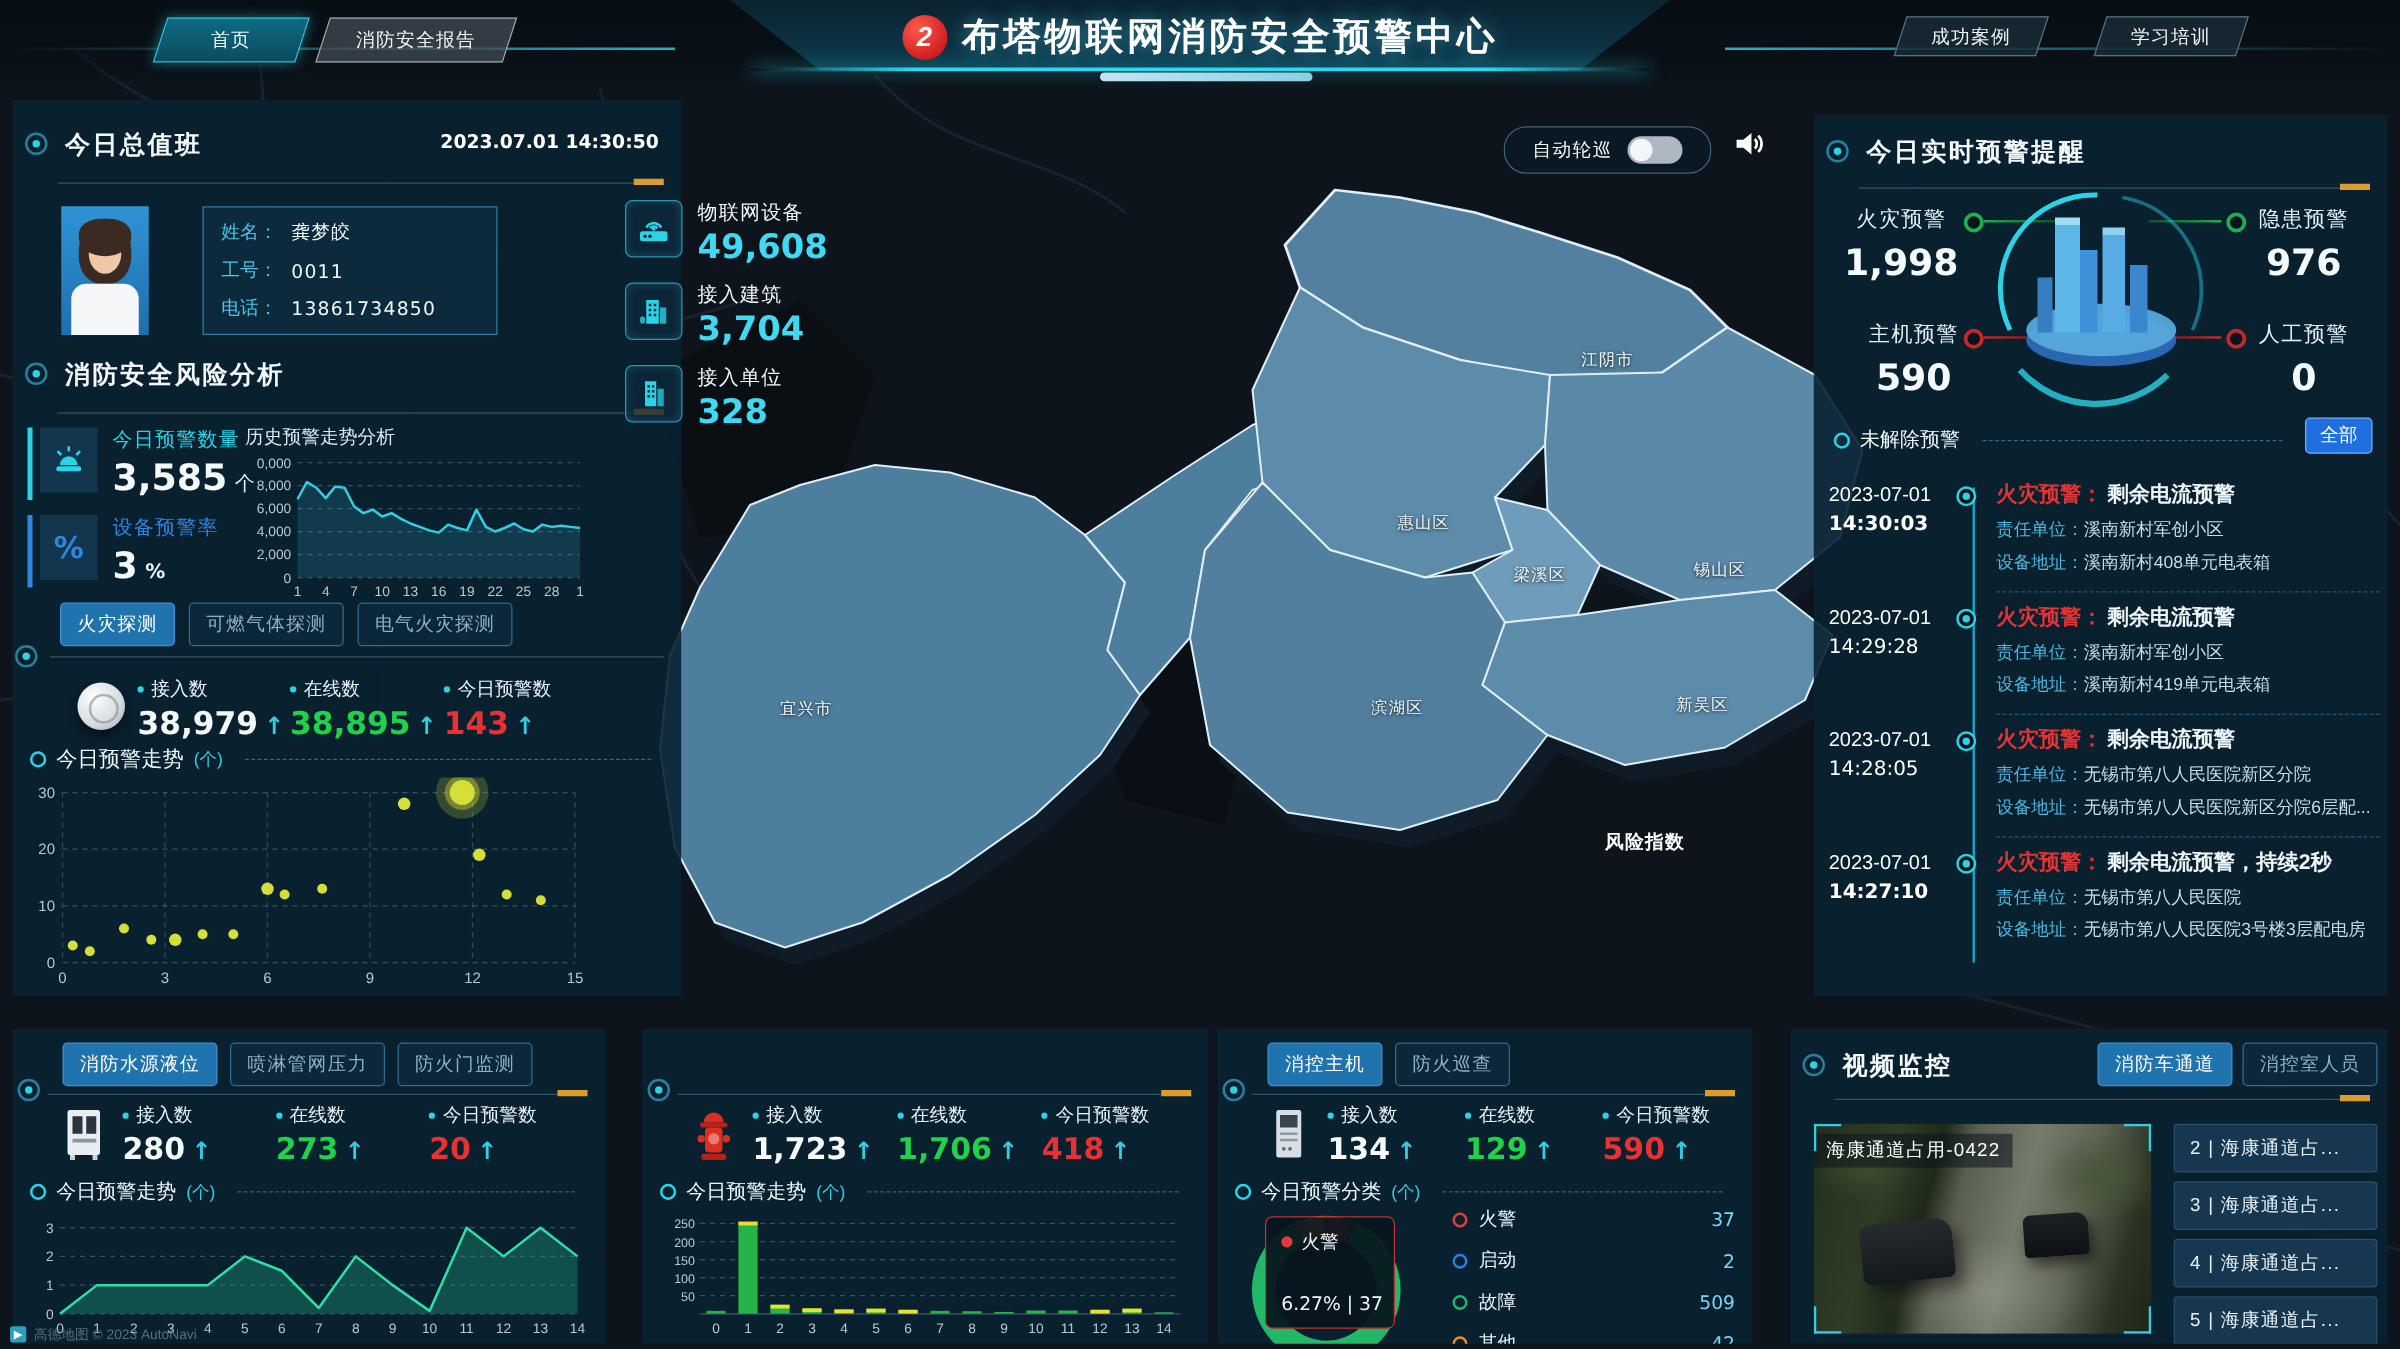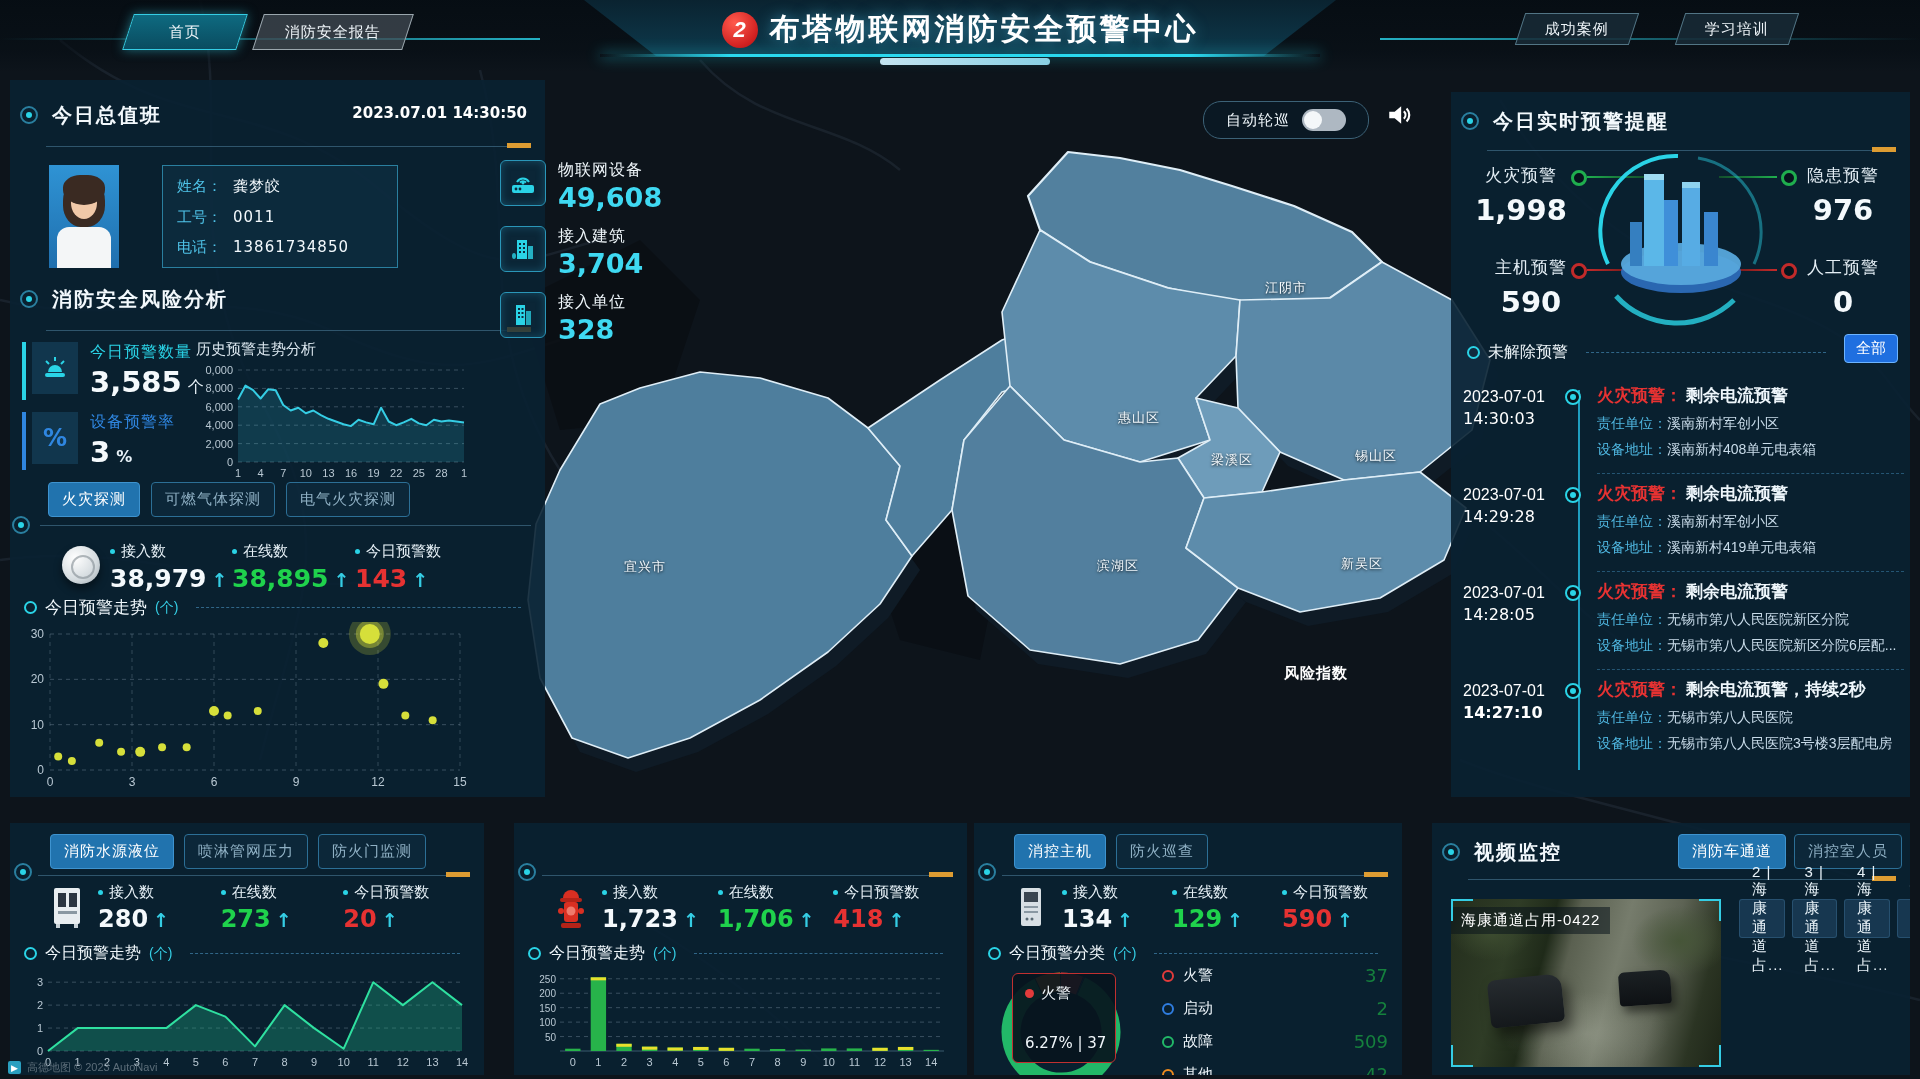--- a/index.html
+++ b/index.html
@@ -140,41 +140,41 @@
   
   #donut-tip{position:absolute;left:38px;top:150px;width:104px;height:90px;border:1px solid #c23030;border-radius:6px;
     background:rgba(8,20,30,.93);z-index:5;padding:10px 12px;box-sizing:border-box;}
   #donut-tip .trow{display:flex;align-items:center;gap:7px;font-size:15px;color:#f0f6fa;}
   #donut-tip .tdot{width:9px;height:9px;border-radius:50%;background:#e23b3b;}
   #donut-tip .tval{position:absolute;left:12px;bottom:10px;font-size:15px;color:#f0f6fa;}
   #donut-legend{position:absolute;left:188px;right:14px;top:136px;}
   .dl-row{display:flex;align-items:center;height:33px;}
   .dl-dot{width:8px;height:8px;border-radius:50%;border:2px solid;flex:none;}
   .dl-lab{font-size:15px;color:#eef5fa;margin-left:9px;}
-  .dl-val{margin-left:auto;font-size:18px;color:#15803d;}
+  .dl-val{margin-left:auto;font-size:15px;color:#7dd3fc;}
   
   #video-box{position:absolute;left:19px;top:76px;width:270px;height:168px;background:#20261c;overflow:hidden;}
   #video-box .scene{position:absolute;inset:0;
     background:
       radial-gradient(60px 40px at 15% 20%,#3d4c30 0%,rgba(61,76,48,0) 70%),
       radial-gradient(70px 50px at 85% 25%,#465538 0%,rgba(70,85,56,0) 70%),
       radial-gradient(120px 60px at 50% 80%,rgba(200,205,190,.25) 0%,rgba(0,0,0,0) 70%),
       linear-gradient(105deg,#242e1d 0%,#2f3c26 22%,#1f2a19 34%,#5a6050 42%,#767c6c 58%,#5d6354 74%,#2b3423 88%,#1d2517 100%);}
   #video-box .van{position:absolute;left:38px;top:78px;width:74px;height:48px;border-radius:8px 14px 6px 6px;
     background:linear-gradient(180deg,#262b2f,#14181b);transform:rotate(-6deg);box-shadow:6px 8px 14px rgba(0,0,0,.5);}
   #video-box .car{position:absolute;left:168px;top:72px;width:52px;height:34px;border-radius:6px 10px 4px 4px;
     background:linear-gradient(180deg,#1b2023,#0e1114);transform:rotate(-4deg);box-shadow:4px 6px 10px rgba(0,0,0,.5);}
   #video-label{position:absolute;left:0;top:8px;padding:4px 10px;background:rgba(10,20,28,.55);
     font-size:15px;color:#ffffff;letter-spacing:1px;}
   .corner{position:absolute;width:20px;height:20px;border:2px solid #35cde4;z-index:4;}
   .corner.tl{left:0;top:0;border-right:none;border-bottom:none;}
   .corner.tr{right:0;top:0;border-left:none;border-bottom:none;}
   .corner.bl{left:0;bottom:0;border-right:none;border-top:none;}
   .corner.br{right:0;bottom:0;border-left:none;border-top:none;}
-  #channel-list{position:absolute;left:307px;top:76px;right:8px;display:flex;gap:7px;}
+  #channel-list{position:absolute;left:307px;top:76px;right:8px;display:flex;flex-direction:column;gap:7px;}
   .ch-row{height:37px;background:rgba(26,58,84,.9);border:1px solid rgba(70,130,170,.35);border-radius:3px;
     display:flex;align-items:center;padding-left:12px;font-size:15px;color:#e8f2f8;cursor:pointer;letter-spacing:1px;}
   
   #watermark{position:absolute;left:8px;bottom:4px;display:flex;align-items:center;gap:6px;z-index:15;}
   #wm-ico{width:13px;height:13px;background:#2a9fc0;border-radius:2px;color:#fff;font-size:9px;display:flex;
     align-items:center;justify-content:center;}
   #wm-text{font-size:11px;color:#5d6e7a;}
 </style>
 </head>
 <body>
@@ -542,21 +542,21 @@
     <span>未解除预警</span>
     <span class="dashline"></span>
   </div>
   <div id="all-btn">全部</div>
 
   <div id="alert-list">
     <div id="alert-vline"></div>
   <div class="alert-item">
         <div class="a-time">
           <div>2023-07-01</div>
-          <div class="num" style="font-weight: 400;">14:30:03</div>
+          <div class="num" style="font-weight: 700;">14:30:03</div>
         </div>
         <div class="t-node"></div>
         <div class="a-title"><span class="a-type">火灾预警：</span><span class="a-name">剩余电流预警</span></div>
         <div class="a-row"><span class="a-rlab">责任单位：</span><span class="a-rval">溪南新村军创小区</span></div>
         <div class="a-row"><span class="a-rlab">设备地址：</span><span class="a-rval">溪南新村408单元电表箱</span></div>
       </div>
       <div class="alert-item">
         <div class="a-time">
           <div>2023-07-01</div>
           <div class="num" style="font-weight: 400;">14:29:28</div>

